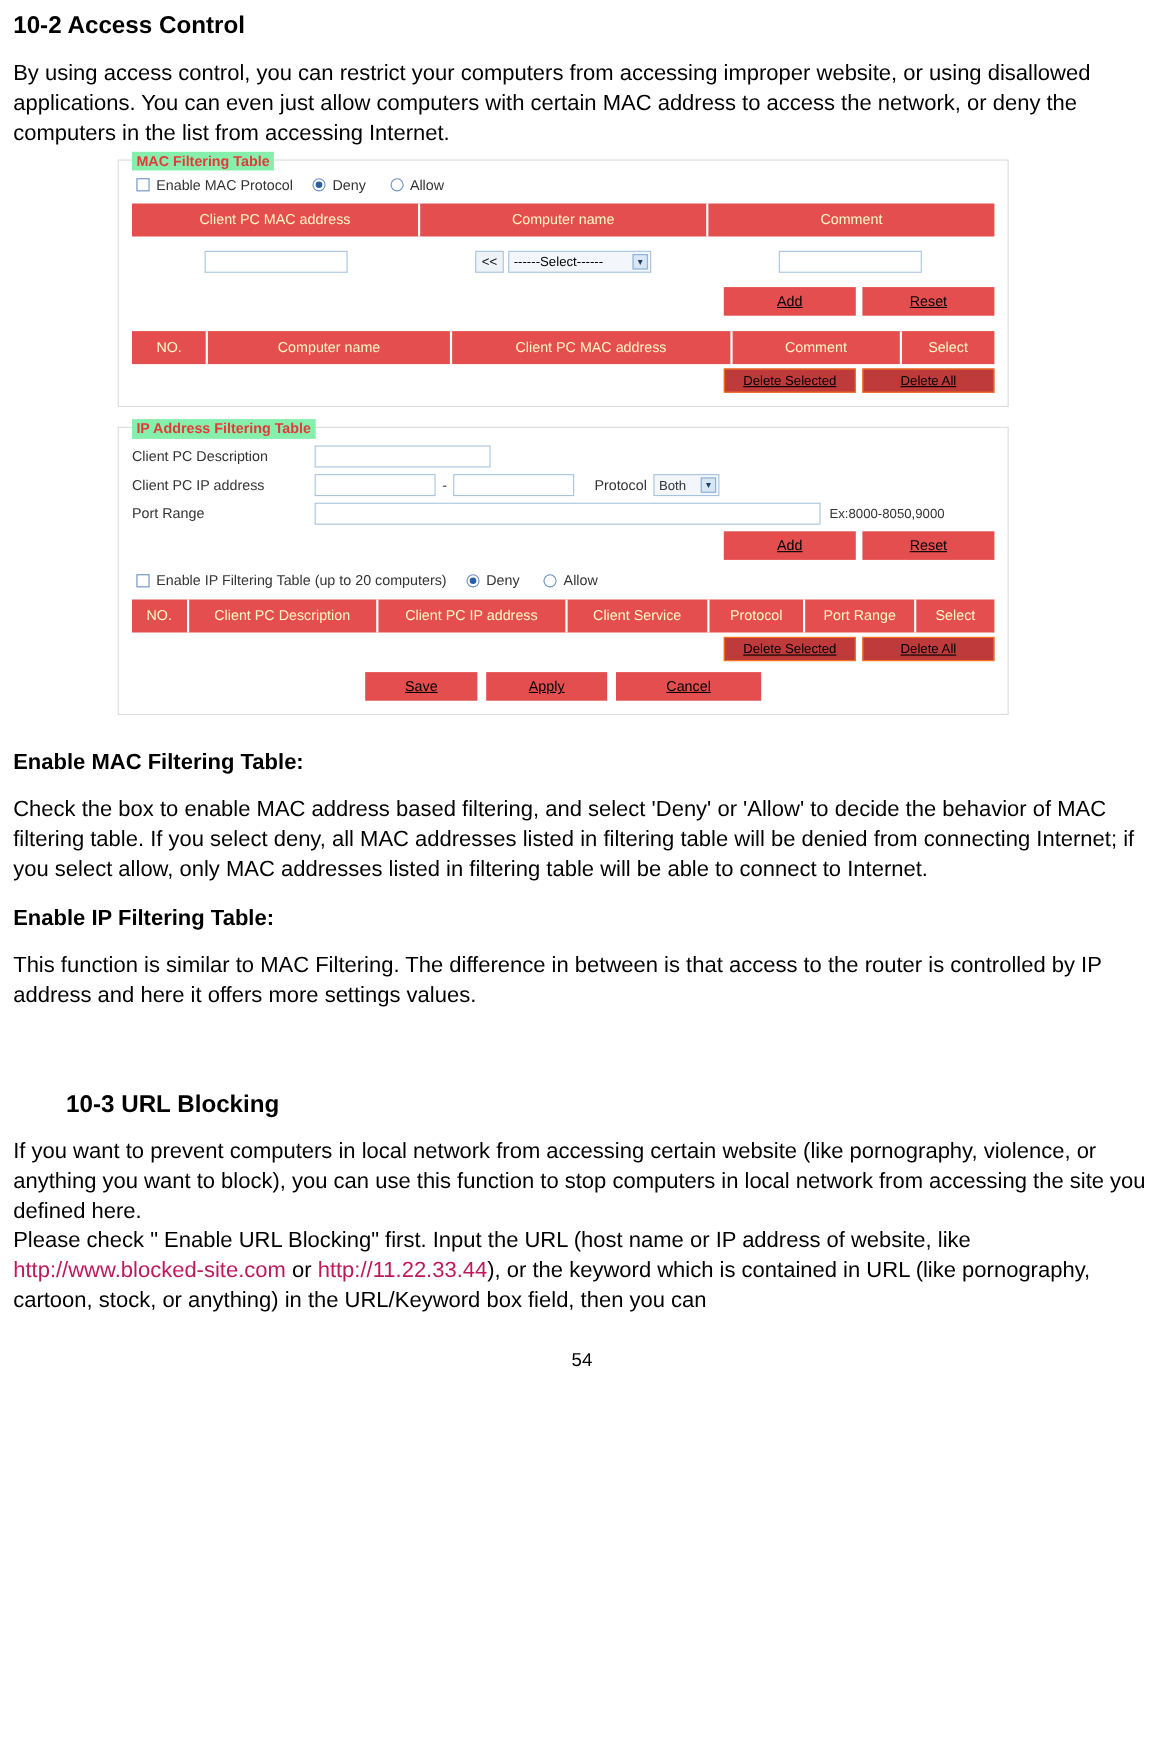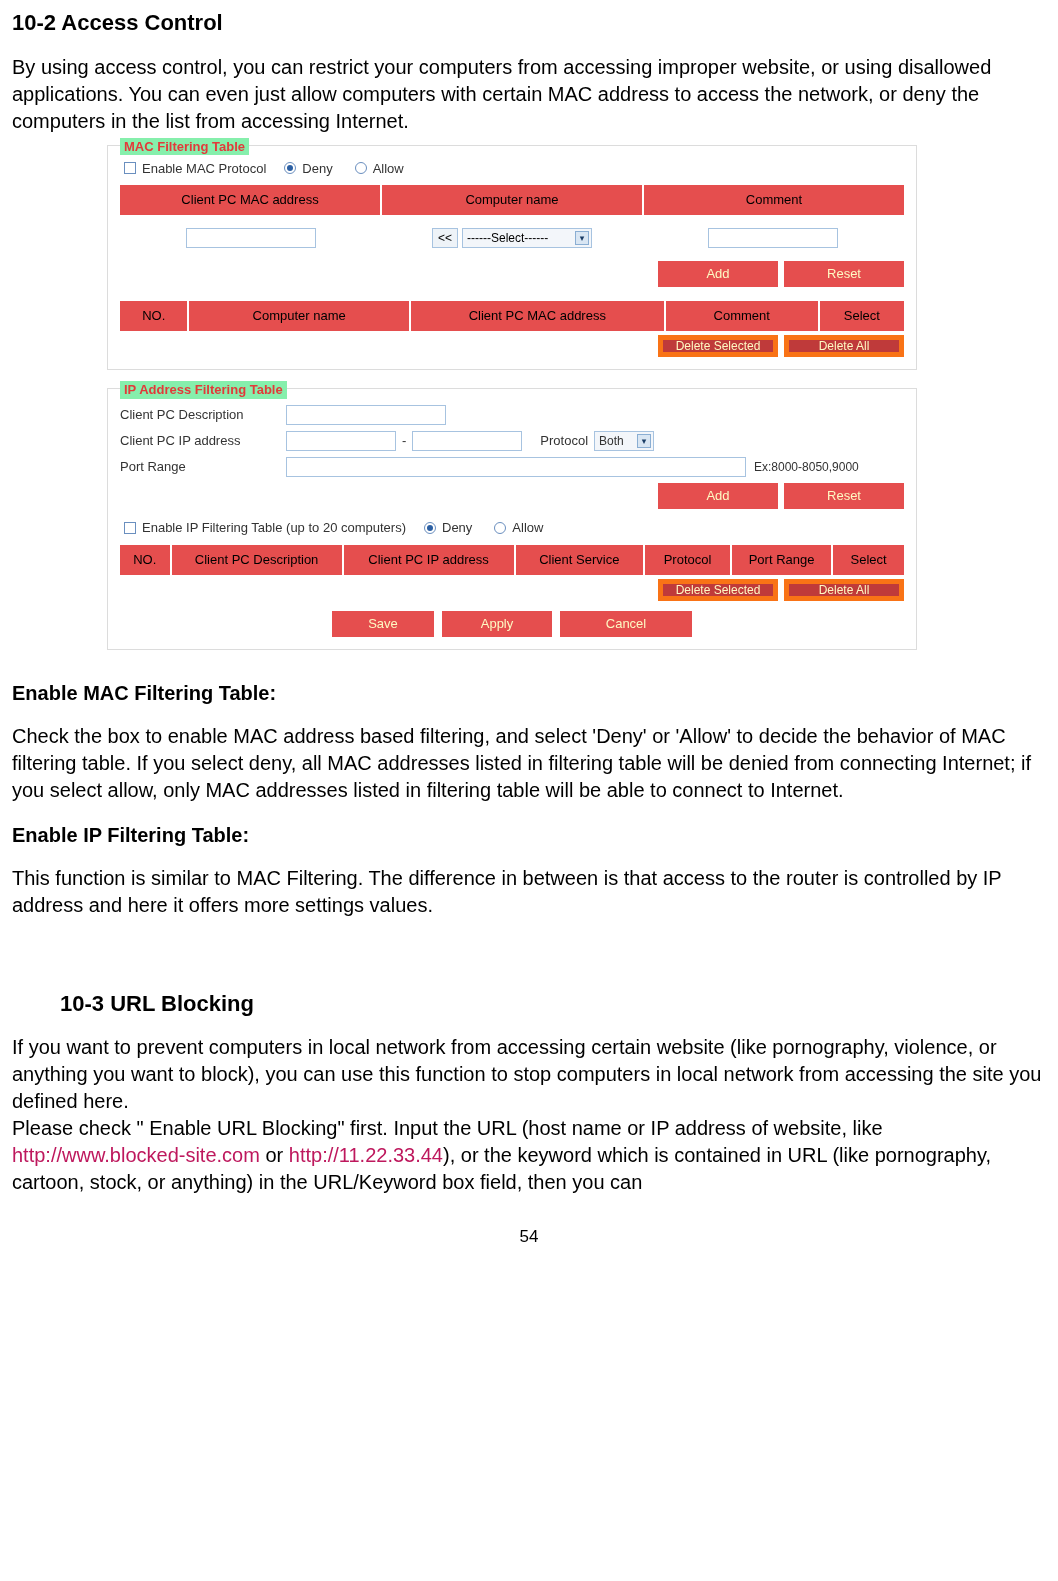--- a/index.html
+++ b/index.html
@@ -56,43 +56,44 @@
   .sel .darr {
     width: 14px; height: 14px;
     background: #d9e6f3;
     border: 1px solid #8aaed3;
     display: inline-flex; align-items: center; justify-content: center;
     font-size: 9px; color: #1b3d66;
   }
   .hdrrow {
     display: flex;
     background: #e54e4e;
-    color: #000000;
+    color: #fef9c3;
     font-size: 13px;
     text-align: center;
     height: 30px;
     align-items: stretch;
   }
   .hdrrow > div {
     flex: 1;
     display: flex; align-items: center; justify-content: center;
     border-right: 2px solid #fff;
   }
   .hdrrow > div:last-child { border-right: none; }
   .btn {
     background: #e54e4e;
-    color: #fef9c3;
+    color: #000000;
     font-size: 13px;
     height: 26px;
     display: inline-flex; align-items: center; justify-content: center;
     border: none;
+    text-decoration: underline;
   }
   .btn.dark {
     background: #bf3a3a;
-    border: 5px solid #f97316;
+    border: 1px solid #f97316;
     font-size: 12px;
     height: 22px;
   }
   .inputs-row {
     display: flex;
     gap: 0;
     margin: 6px 0;
   }
   .inputs-row > div { display: flex; align-items: center; justify-content: center; }
   .btnrow { display: flex; justify-content: flex-end; gap: 6px; margin-top: 6px; }

